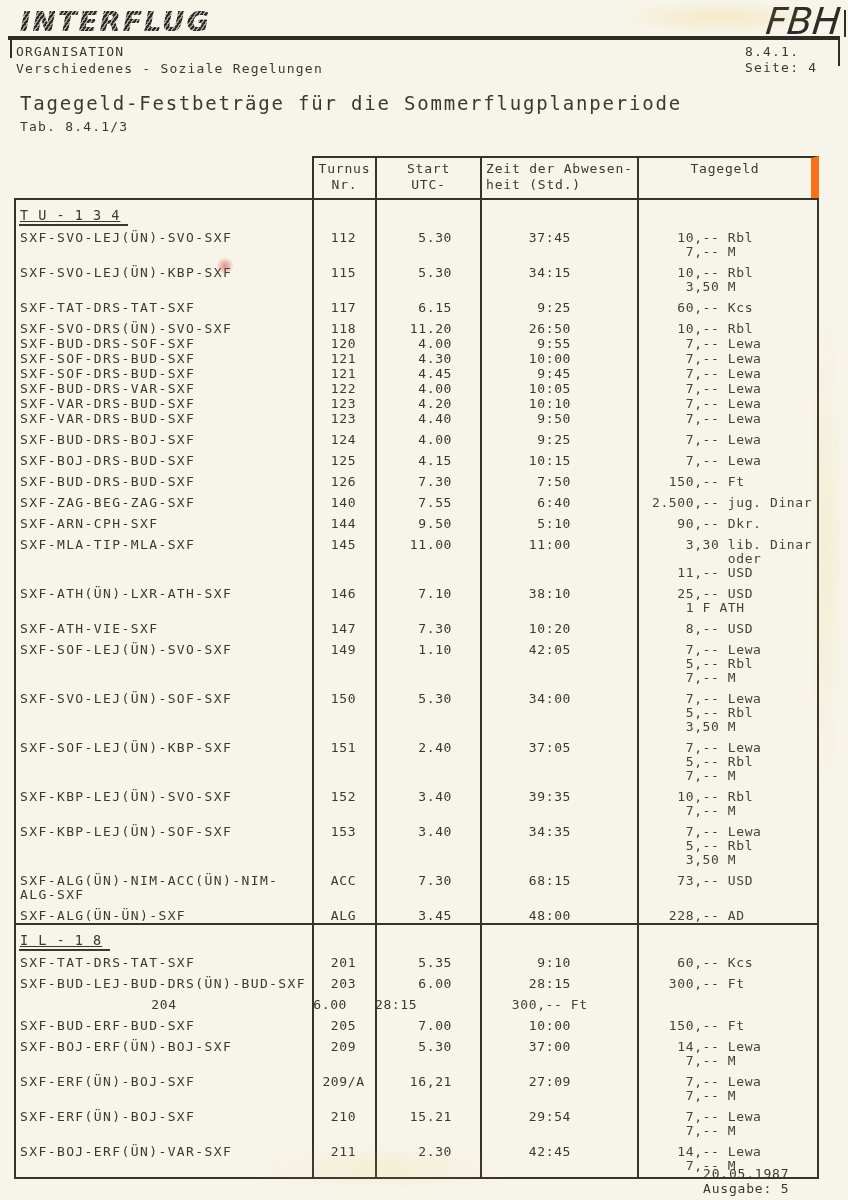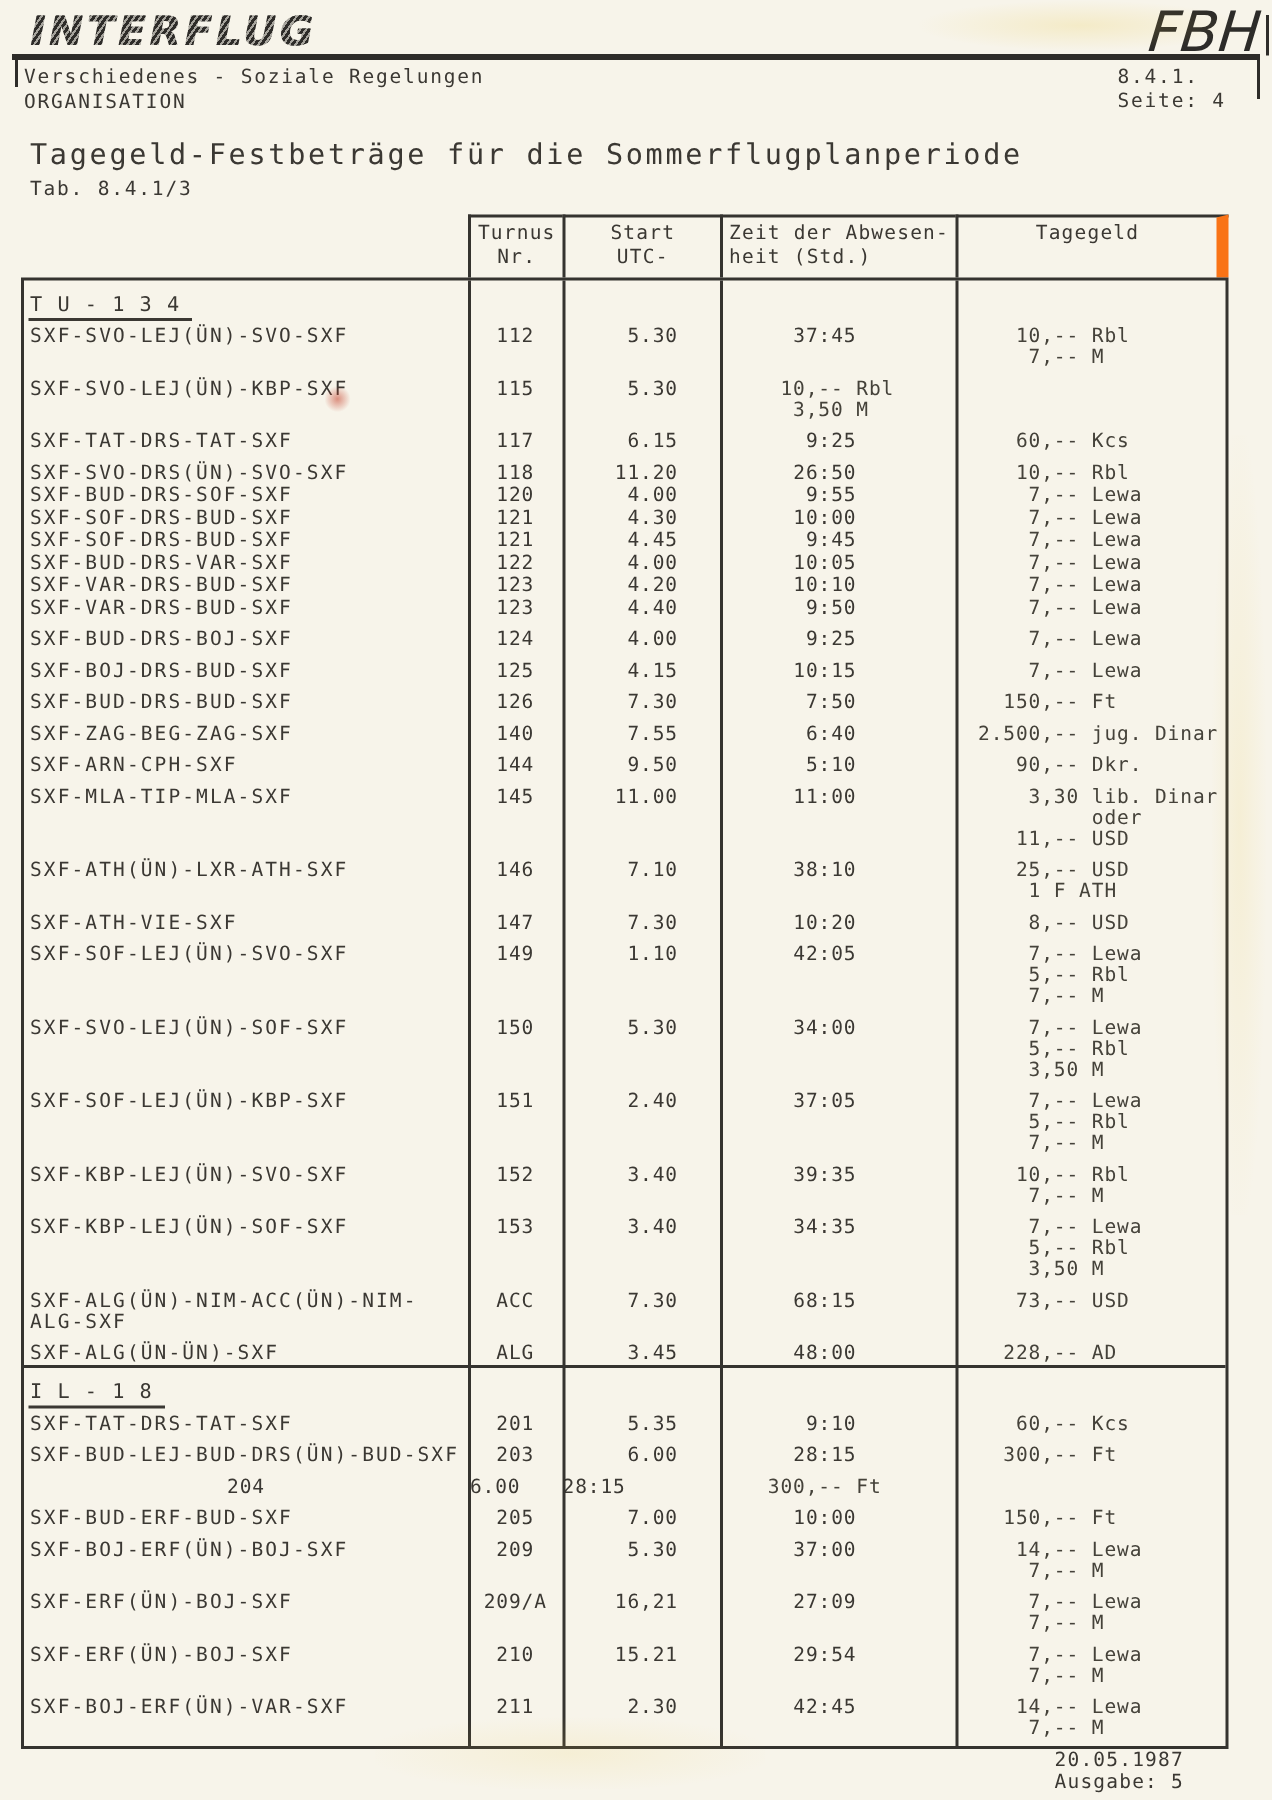--- a/index.html
+++ b/index.html
@@ -33,38 +33,38 @@
   }
   .toprule{left:8px;top:36px;width:832px;height:4px;background:#2e2c29;}
   .tick-left{left:10px;top:40px;width:2px;height:18px;background:#2e2c29;}
   .tick-right{left:838px;top:40px;width:2px;height:26px;background:#2e2c29;}
   .tick-topright{left:844px;top:10px;width:2px;height:27px;background:#2e2c29;}
   .org{left:16px;top:43px;font-size:13px;letter-spacing:1.2px;line-height:17px;}
   .ref{left:745px;top:44px;font-size:13px;letter-spacing:1.2px;line-height:16px;}
   .title{left:20px;top:92px;font-size:19px;letter-spacing:1.8px;}
   .tablabel{left:20px;top:119px;font-size:13px;letter-spacing:1.2px;}
   
-  .table{left:14px;top:143px;width:653px;}
+  .table{left:14px;top:156px;width:653px;}
   .thead{display:grid;grid-template-columns:298px 63px 105px 157px 182px;height:42px;}
   .hcell{box-sizing:border-box;font-size:13px;line-height:16px;letter-spacing:0.8px;
          text-align:center;padding-top:3px;}
   .hcell.b{border-top:2px solid #35332f;border-left:2px solid #35332f;}
   .hcell.last{border-right:8px solid #f97316;}
   .hcell.zeith{text-align:left;padding-left:4px;}
   .tbody{
     position:relative;box-sizing:border-box;width:805px;min-height:978px;
     border:2px solid #35332f;padding-bottom:4px;
   }
   .vl{position:absolute;top:0;bottom:0;width:2px;background:#35332f;}
   .vl1{left:296px;}.vl2{left:359px;}.vl3{left:464px;}.vl4{left:621px;}
   .section.divided{border-top:2px solid #35332f;}
   .seclabel{margin:5px 0 3px;padding-left:3px;}
   .seclabel span{
     font-size:13.5px;letter-spacing:1px;
-    border-bottom:2px solid #3b3833;padding:0 8px 1px 1px;
+    border-bottom:2px solid #3b3833;padding:0 8px 1px 1px;text-decoration:underline;
   }
   .row{display:grid;grid-template-columns:296px 63px 105px 157px 180px;
        margin-top:7px;font-size:13px;line-height:14px;}
   .row.compact{margin-top:1px;}
   .c-route{padding-left:4px;letter-spacing:1.4px;white-space:pre;}
   .c-turnus{text-align:center;letter-spacing:0.6px;}
   .c-start{text-align:right;padding-right:28px;letter-spacing:0.6px;}
   .c-zeit{text-align:right;padding-right:66px;letter-spacing:0.6px;}
   .c-tg{padding-left:15px;white-space:pre;letter-spacing:0.6px;color:#45423a;}
   .tg-line{white-space:pre;}
@@ -86,22 +86,22 @@
 
 <div class="abs logo">INTERFLUG</div>
 <div class="abs logo-hatch"></div>
 <div class="abs fbh">FBH</div>
 <div class="abs toprule"></div>
 <div class="abs tick-left"></div>
 <div class="abs tick-right"></div>
 <div class="abs tick-topright"></div>
 
 <div class="abs org">
+  <div>ORGANISATION</div>
   <div>Verschiedenes - Soziale Regelungen</div>
-  <div>ORGANISATION</div>
 </div>
 <div class="abs ref">
   <div>8.4.1.</div>
   <div>Seite: 4</div>
 </div>
 
 <div class="abs title">Tagegeld-Festbeträge für die Sommerflugplanperiode</div>
 <div class="abs tablabel">Tab. 8.4.1/3</div>
 
 <div class="abs table">
@@ -134,20 +134,21 @@
           <div class="c-route">SXF-SVO-LEJ(ÜN)-SVO-SXF</div>
           <div class="c-turnus">112</div>
           <div class="c-start">5.30</div>
           <div class="c-zeit">37:45</div>
           <div class="c-tg"><div class="tg-line">   10,-- Rbl</div><div class="tg-line">    7,-- M</div></div>
         </div>
         <div class="row">
           <div class="c-route">SXF-SVO-LEJ(ÜN)-KBP-SXF</div>
           <div class="c-turnus">115</div>
           <div class="c-start">5.30</div>
+          <div class="c-zeit">34:15</div>
           <div class="c-tg"><div class="tg-line">   10,-- Rbl</div><div class="tg-line">    3,50 M</div></div>
         </div>
         <div class="row">
           <div class="c-route">SXF-TAT-DRS-TAT-SXF</div>
           <div class="c-turnus">117</div>
           <div class="c-start">6.15</div>
           <div class="c-zeit">9:25</div>
           <div class="c-tg"><div class="tg-line">   60,-- Kcs</div></div>
         </div>
         <div class="row">

